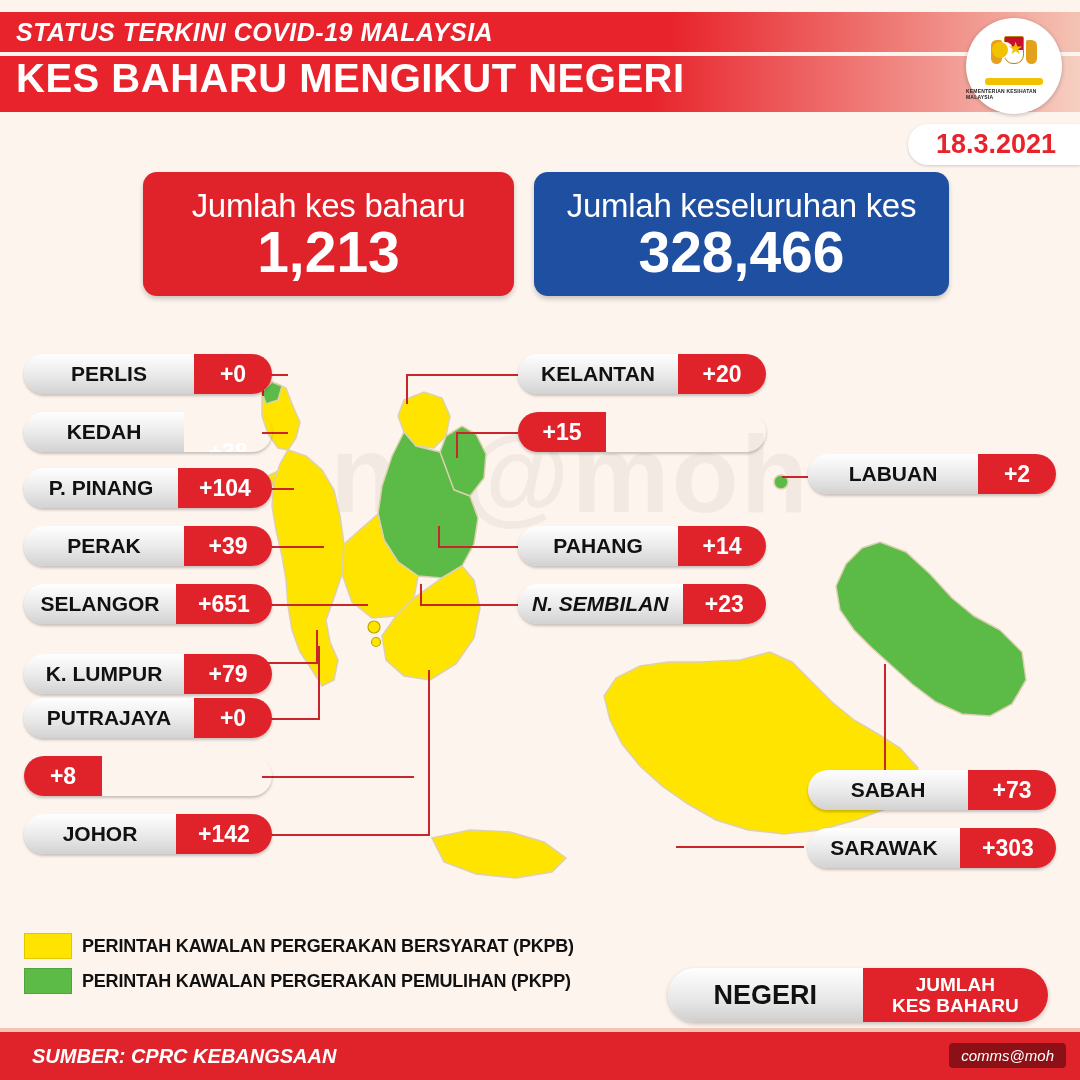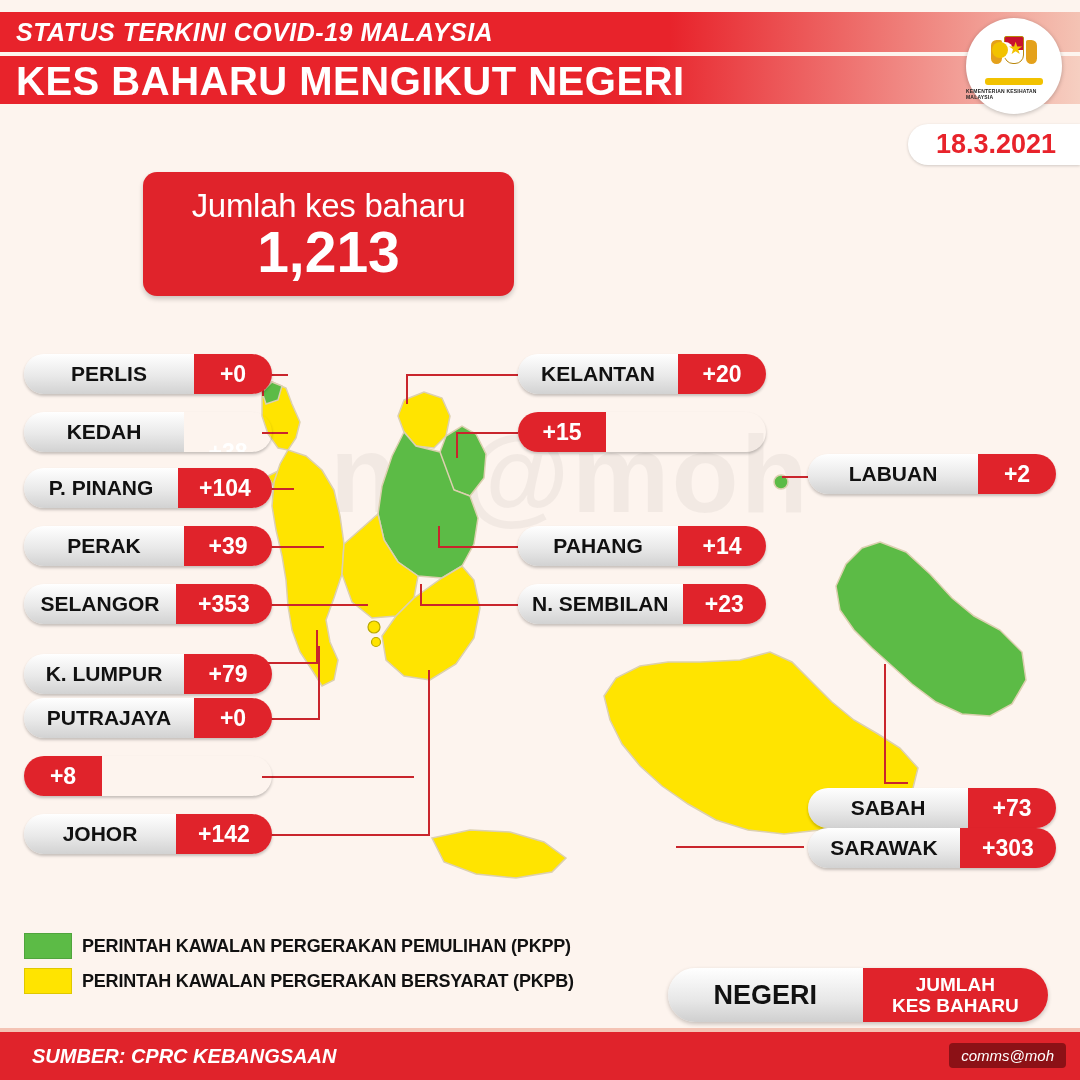--- a/index.html
+++ b/index.html
@@ -16,23 +16,23 @@
   .header-band1 {
     position: absolute; left: 0; top: 12px; width: 1080px; height: 40px;
     background: linear-gradient(90deg, #e8232b 0%, #e8232b 62%, #f4c3b4 100%);
     display: flex; align-items: center;
   }
   .header-band1 span {
     color: #fff; font-weight: bold; font-size: 25px; letter-spacing: 0.5px;
     padding-left: 16px; font-style: italic;
   }
   .header-band2 {
-    position: absolute; left: 0; top: 56px; width: 1080px; height: 48px;
+    position: absolute; left: 0; top: 56px; width: 1080px; height: 56px;
     background: linear-gradient(90deg, #e8232b 0%, #e8232b 60%, #f6cfc1 100%);
-    display: flex; align-items: flex-end;
+    display: flex; align-items: flex-start;
   }
   .header-band2 span {
     color: #fff; font-weight: bold; font-size: 40px; letter-spacing: 0.5px;
     padding-left: 16px;
   }
   .logo {
     position: absolute; right: 18px; top: 18px; width: 96px; height: 96px;
     border-radius: 50%; background: #fff;
     display: flex; flex-direction: column; align-items: center; justify-content: center;
     box-shadow: 0 1px 4px rgba(0,0,0,0.25);
@@ -164,20 +164,24 @@
     <div class="ribbon"></div>
     <div class="logo-text">KEMENTERIAN KESIHATAN MALAYSIA</div>
   </div>
 
   <div class="date-pill">18.3.2021</div>
 
   <div class="summary">
     <div class="sumbox" id="sum-new">
       <div class="label">Jumlah kes baharu</div>
       <div class="value">1,213</div>
+    </div>
+    <div class="sumbox" id="sum-total">
+      <div class="label">Jumlah keseluruhan kes</div>
+      <div class="value">328,466</div>
     </div>
   </div>
 
   <div class="map-layer">
     <div class="watermark">ns@moh</div>
 
     <svg width="1080" height="600" viewBox="0 0 1080 600" style="position:absolute;left:0;top:0;">
       <g filter="none">
 
         <path d="M262,62 L272,52 L286,58 L292,74 L300,92 L296,108 L288,120 L278,118 L268,104 L262,86 Z" fill="#ffe400" stroke="#dcd0b0" stroke-width="1.5"></path>
@@ -251,21 +255,21 @@
   <div class="pill" style="left:24px; top:468px; width:248px;">
     <div class="name" style="flex:1;">P. PINANG</div>
     <div class="num" style="width:94px;">+104</div>
   </div>
   <div class="pill" style="left:24px; top:526px; width:248px;">
     <div class="name" style="flex:1;">PERAK</div>
     <div class="num" style="width:88px;">+39</div>
   </div>
   <div class="pill" style="left:24px; top:584px; width:248px;">
     <div class="name" style="flex:1;">SELANGOR</div>
-    <div class="num" style="width:96px;">+353</div>
+    <div class="num" style="width:96px;">+651</div>
   </div>
   <div class="pill" style="left:24px; top:654px; width:248px;">
     <div class="name" style="flex:1;">K. LUMPUR</div>
     <div class="num" style="width:88px;">+79</div>
   </div>
   <div class="pill" style="left:24px; top:698px; width:248px;">
     <div class="name" style="flex:1;">PUTRAJAYA</div>
     <div class="num" style="width:78px;">+0</div>
   </div>
   <div class="pill" style="left:24px; top:756px; width:248px;">
@@ -281,45 +285,45 @@
     <div class="num" style="width:88px;">+20</div>
   </div>
   <div class="pill" style="left:518px; top:412px; width:248px;">
     <div class="num" style="width:88px;">+15</div>
   </div>
   <div class="pill" style="left:518px; top:526px; width:248px;">
     <div class="name" style="flex:1;">PAHANG</div>
     <div class="num" style="width:88px;">+14</div>
   </div>
   <div class="pill" style="left:518px; top:584px; width:248px;">
-    <div class="name" style="flex:1;">N. SEMBILAN</div>
+    <div class="name" style="flex:1;font-style:italic;">N. SEMBILAN</div>
     <div class="num" style="width:88px;">+23</div>
   </div>
 
   <div class="pill" style="left:808px; top:454px; width:248px;">
     <div class="name" style="flex:1;">LABUAN</div>
     <div class="num" style="width:78px;">+2</div>
   </div>
-  <div class="pill" style="left:808px; top:770px; width:248px;margin-top:18px;">
+  <div class="pill" style="left:808px; top:770px; width:248px;">
     <div class="name" style="flex:1;">SABAH</div>
     <div class="num" style="width:88px;">+73</div>
   </div>
   <div class="pill" style="left:808px; top:828px; width:248px;">
     <div class="name" style="flex:1;">SARAWAK</div>
     <div class="num" style="width:96px;">+303</div>
   </div>
 
   <div class="legend">
     <div class="legend-row">
+      <div class="legend-swatch" style="background:#ffe400;"></div>
+      <div class="legend-text">PERINTAH KAWALAN PERGERAKAN BERSYARAT (PKPB)</div>
+    </div>
+    <div class="legend-row">
       <div class="legend-swatch" style="background:#5cbb46;"></div>
       <div class="legend-text">PERINTAH KAWALAN PERGERAKAN PEMULIHAN (PKPP)</div>
-    </div>
-    <div class="legend-row">
-      <div class="legend-swatch" style="background:#ffe400;"></div>
-      <div class="legend-text">PERINTAH KAWALAN PERGERAKAN BERSYARAT (PKPB)</div>
     </div>
   </div>
 
   <div class="keybox">
     <div class="k1">NEGERI</div>
     <div class="k2">
       <span>JUMLAH</span>
       <span>KES BAHARU</span>
     </div>
   </div>

